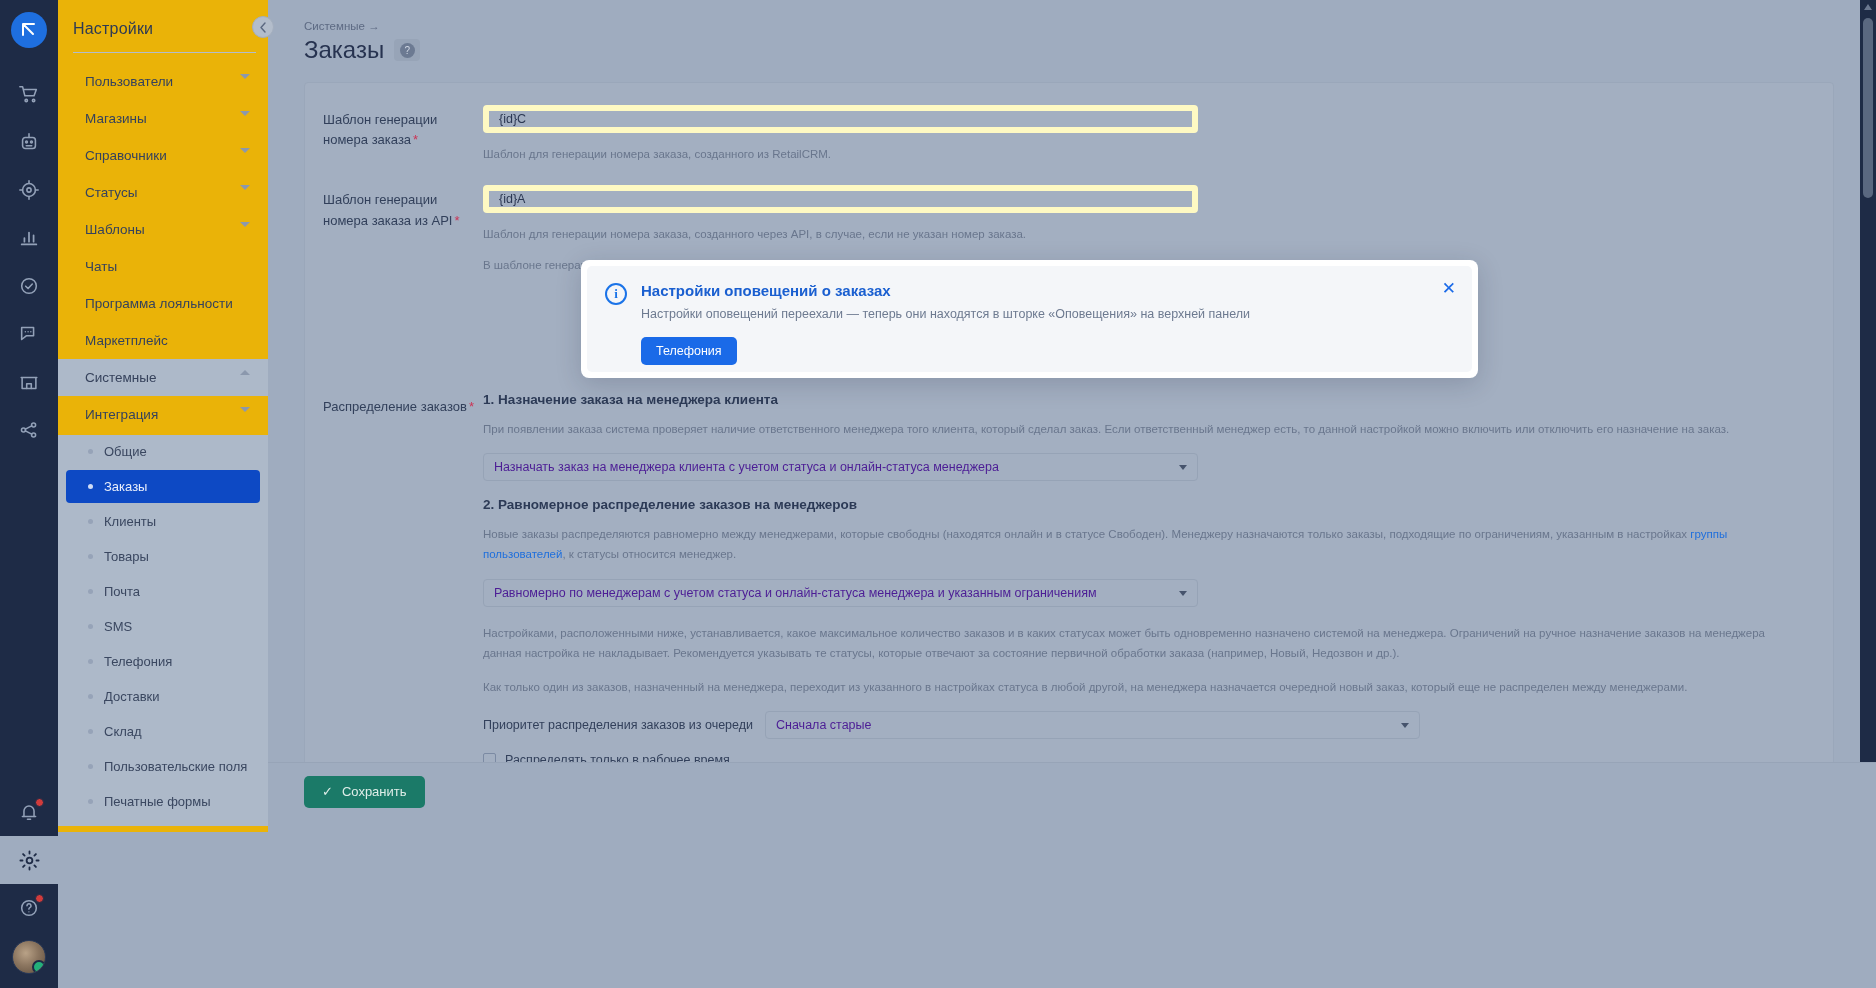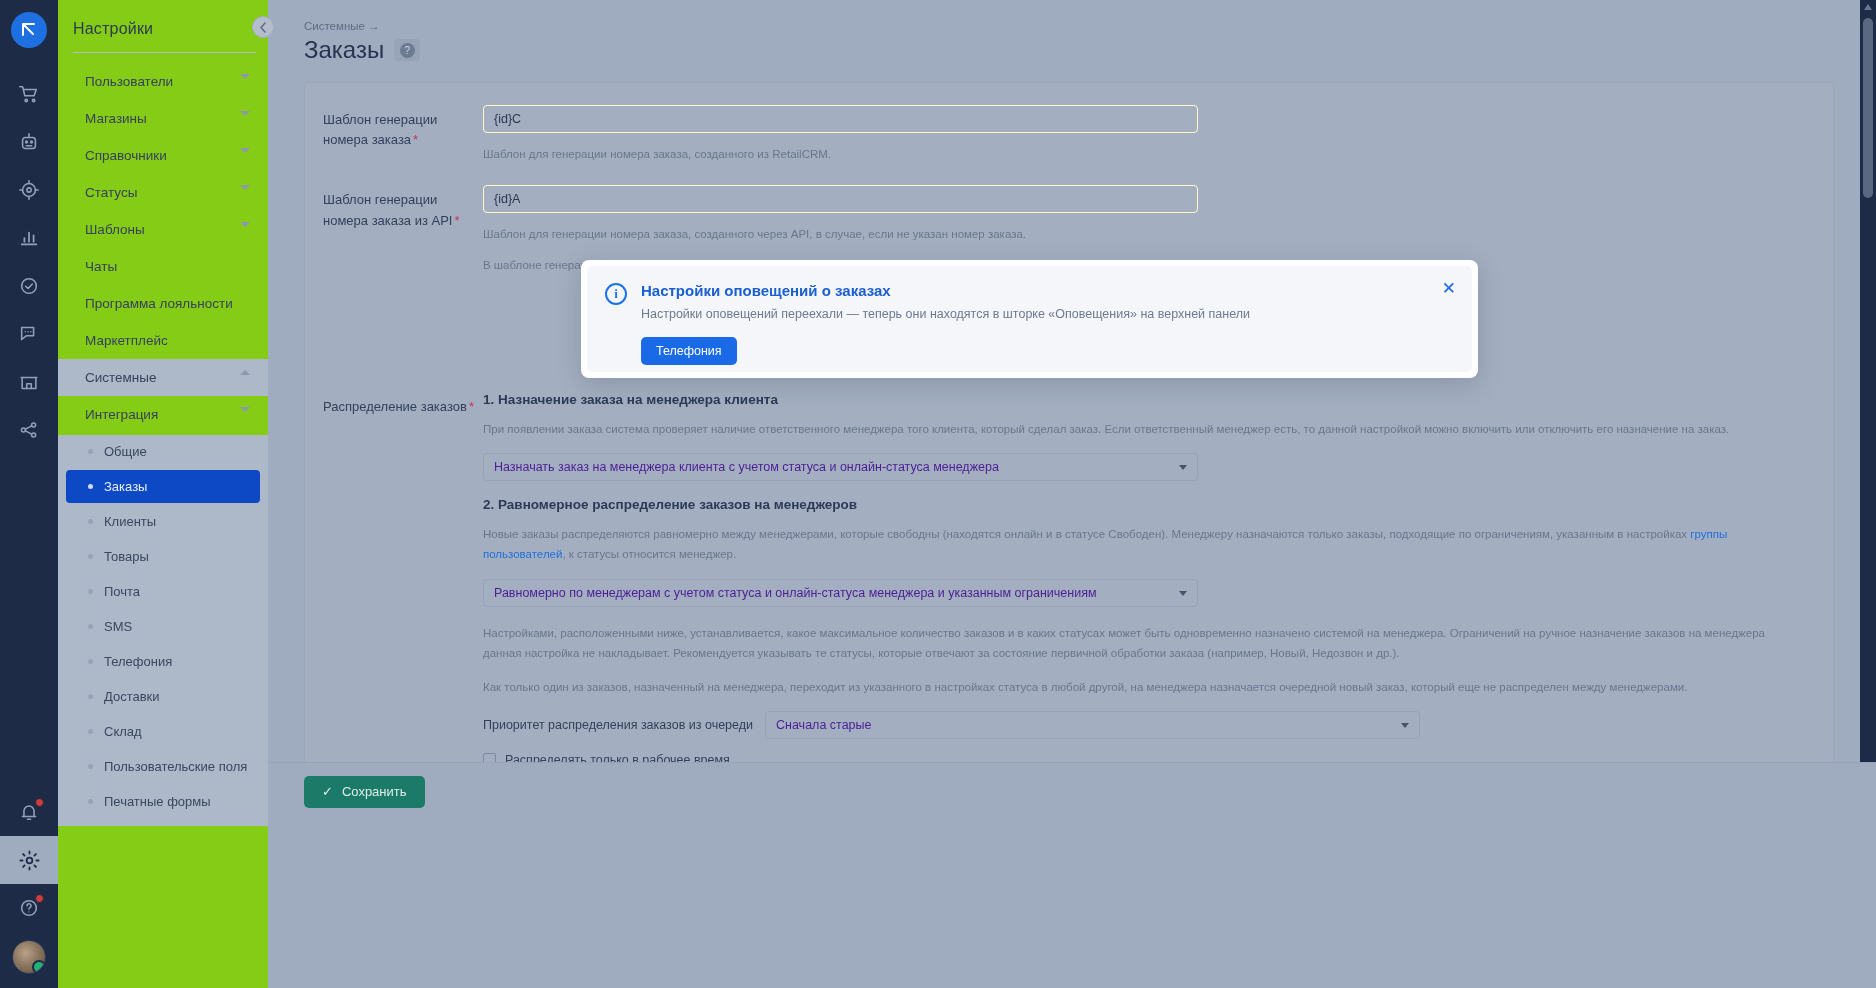--- a/index.html
+++ b/index.html
@@ -47,22 +47,22 @@
     border: 1px solid #2b3a58;
   }
   .avatar::after {
     content: ""; position: absolute; bottom: -1px; right: -1px;
     width: 10px; height: 10px; border-radius: 50%;
     background: #23b07a; border: 2px solid #1e2b46;
   }
 
   
   .navpanel {
-    width: 210px; flex: 0 0 210px; height: 988px;
-    background: #84cc16; position: relative; z-index: 2;
+    width: 210px; flex: 0 0 210px; height: 832px;
+    background: #eab308; position: relative; z-index: 2;
     padding-top: 12px; overflow: hidden;
   }
   .nav-title {
     font-size: 16px; color: #2d3a54; padding: 8px 0 14px 15px;
     letter-spacing: .2px;
   }
   .nav-sep { height: 1px; background: #b2bdcd; margin: 0 12px 10px 15px; }
   .nav-group {
     display: flex; align-items: flex-start; justify-content: space-between;
     padding: 11px 18px 11px 27px; font-size: 13.5px; color: #36425c;
@@ -119,21 +119,21 @@
 
   .field-row { display: flex; padding: 22px 0 0 18px; }
   .field-label {
     width: 160px; flex: 0 0 160px; font-size: 13px; color: #32405b;
     line-height: 1.55; padding-top: 5px;
   }
   .req { color: #cc3355; margin-left: 2px; }
   .field-body { flex: 1 1 auto; padding-right: 30px; }
   .text-input {
     width: 100%; max-width: 715px; height: 28px;
-    background: transparent; border: 1px solid #fef9c3; border-radius: 4px;
+    background: transparent; border: 6px solid #fef9c3; border-radius: 4px;
     color: #2b3752; font-size: 12.5px; padding: 0 10px; outline: none;
   }
   .hint { font-size: 11.5px; color: #69768d; margin-top: 12px; line-height: 1.6; }
 
   .section-title { font-size: 13.5px; color: #2c3a56; font-weight: bold; margin-bottom: 12px; }
   .para { font-size: 11.5px; color: #69768d; line-height: 1.75; margin-bottom: 14px; }
   .para a { color: #1f6fdc; text-decoration: none; }
 
   .select {
     position: relative; width: 100%; max-width: 715px; height: 28px;

